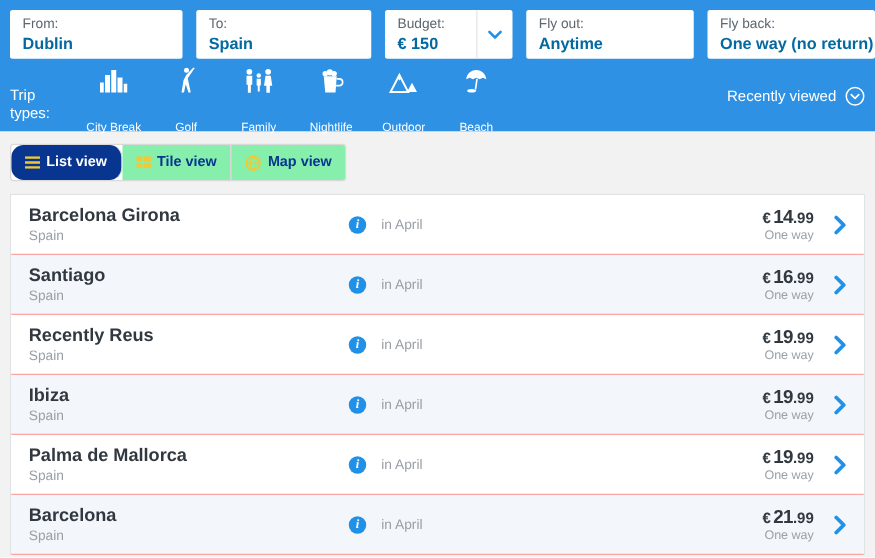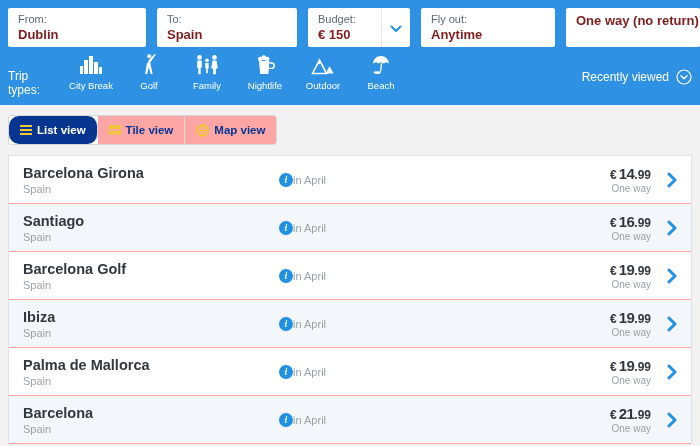--- a/index.html
+++ b/index.html
@@ -4,48 +4,48 @@
 <style>
   * { margin:0; padding:0; box-sizing:border-box; }
   html,body { width:700px; height:446px; }
   body { font-family:"Liberation Sans", sans-serif; background:#f2f2f2; overflow:hidden; }
 
   
   .header { background:#2e91e3; height:105px; }
   .fields-row { display:flex; gap:11px; padding:8px 8px 0 8px; }
   .field { background:#fff; border-radius:2px; height:39px; padding:5px 10px 0; cursor:pointer; flex:0 0 auto; }
   .field-label { font-size:11px; color:#5c6770; margin-bottom:2px; }
-  .field-value { font-size:13px; font-weight:bold; color:#7f1d1d; white-space:nowrap; }
+  .field-value { font-size:13px; font-weight:bold; color:#0369a1; white-space:nowrap; }
   .f-from { width:138px; } .f-to { width:140px; }
   .f-budget { width:102px; padding:0; display:flex; }
   .budget-main { padding:5px 0 0 10px; flex:1; }
   .budget-chev { width:29px; border-left:1px solid #e3e6e8; display:flex; align-items:center; justify-content:center; }
   .f-flyout { width:134px; } .f-flyback { width:134px; }
 
   .trip-row { display:flex; align-items:flex-start; padding:6px 8px 0; color:#fff; height:56px; }
   .trip-label { font-size:12px; margin-top:16px; width:54px; }
   .trip-item { width:58px; display:flex; flex-direction:column; align-items:center; cursor:pointer; }
   .trip-item .ticon { height:22px; display:flex; align-items:flex-end; justify-content:center; }
-  .trip-item .tlabel { font-size:9.5px; margin-top:5px; white-space:nowrap; }
+  .trip-item .tlabel { font-size:9.5px; margin-top:22px; white-space:nowrap; }
   .recently { margin-left:auto; display:flex; align-items:center; gap:7px; font-size:12px; margin-top:16px; cursor:pointer;justify-content:space-between; }
 
   
   .tabs { display:flex; margin:10px 0 0 8px; width:fit-content; background:#fff; border:1px solid #d9d9d9; border-radius:3px; overflow:hidden; }
-  .tab { display:flex; align-items:center; gap:5px; padding:0 11px; height:28px; font-size:11.5px; font-weight:bold; color:#073590; background:#fca5a5; border-right:1px solid #d9d9d9; cursor:pointer; white-space:nowrap; }
+  .tab { display:flex; align-items:center; gap:5px; padding:0 11px; height:28px; font-size:11.5px; font-weight:bold; color:#073590; background:#86efac; border-right:1px solid #d9d9d9; cursor:pointer; white-space:nowrap; }
   .tab:last-child { border-right:none; }
   .tab.active { background:#073590; color:#fff;border-radius:10px; }
 
   
   .list { margin:10px 8px 0; background:#fff; border:1px solid #dfe3e6; border-bottom:none; }
   .row { height:48px; display:flex; align-items:center; padding:0 14px; border-bottom:1px solid #fca5a5; background:#fff; cursor:pointer; }
   .row.alt { background:#f3f6fa; }
   .row-left { width:256px; display:flex; flex-direction:column; gap:2px; }
   .city { font-size:14.5px; font-weight:bold; color:#31383f; }
   .country { font-size:11px; color:#9aa0a6; }
-  .row-mid { display:flex; align-items:center; flex:1; }
+  .row-mid { display:flex; align-items:center; gap:12px; flex:1; }
   .info-icon { width:14px; height:14px; border-radius:50%; background:#2191e8; color:#fff;
                display:flex; align-items:center; justify-content:center; cursor:pointer; flex:0 0 auto; }
   .info-icon::after { content:'i'; font-family:"Liberation Serif", serif; font-style:italic; font-weight:bold; font-size:10px; line-height:1; }
   .period { font-size:11px; color:#9aa0a6; }
   .row-right { margin-left:auto; display:flex; align-items:center; }
   .price-block { text-align:right; color:#31383f; }
   .price-line { line-height:1; white-space:nowrap; }
   .cur { font-size:12px; font-weight:bold; margin-right:2px; }
   .whole { font-size:15px; font-weight:bold; letter-spacing:-0.5px; }
   .cents { font-size:12px; font-weight:bold; }
@@ -76,20 +76,21 @@
               <path d="M1.5 1.5 L6 6 L10.5 1.5" fill="none" stroke="#2191e8" stroke-width="2" stroke-linecap="round" stroke-linejoin="round"></path>
             </svg>
         </span>
       </div>
     </div>
     <div class="field f-flyout">
       <div class="field-label">Fly out:</div>
       <div class="field-value">Anytime</div>
     </div>
     <div class="field f-flyback">
+      <div class="field-label">Fly back:</div>
       <div class="field-value">One way (no return)</div>
     </div>
   </div>
 
   <div class="trip-row">
     <div class="trip-label">Trip types:</div>
 
     <div class="trip-item">
       <span class="ticon">
         <svg width="22" height="20" viewBox="0 0 22 20" fill="#fff">
@@ -254,21 +255,21 @@
       <span class="row-chev">
         <svg width="10" height="16" viewBox="0 0 10 16">
             <path d="M2 2 L8 8 L2 14" fill="none" stroke="#2191e8" stroke-width="3" stroke-linecap="round" stroke-linejoin="round"></path>
           </svg>
       </span>
     </div>
   </div>
 
   <div class="row">
     <div class="row-left">
-      <span class="city">Barcelona Golf</span>
+      <span class="city">Recently Reus</span>
       <span class="country">Spain</span>
     </div>
     <div class="row-mid">
       <span class="info-icon"></span>
       <span class="period">in April</span>
     </div>
     <div class="row-right">
       <div class="price-block">
         <div class="price-line">
           <span class="cur">€</span><span class="whole">19</span><span class="cents">.99</span>

